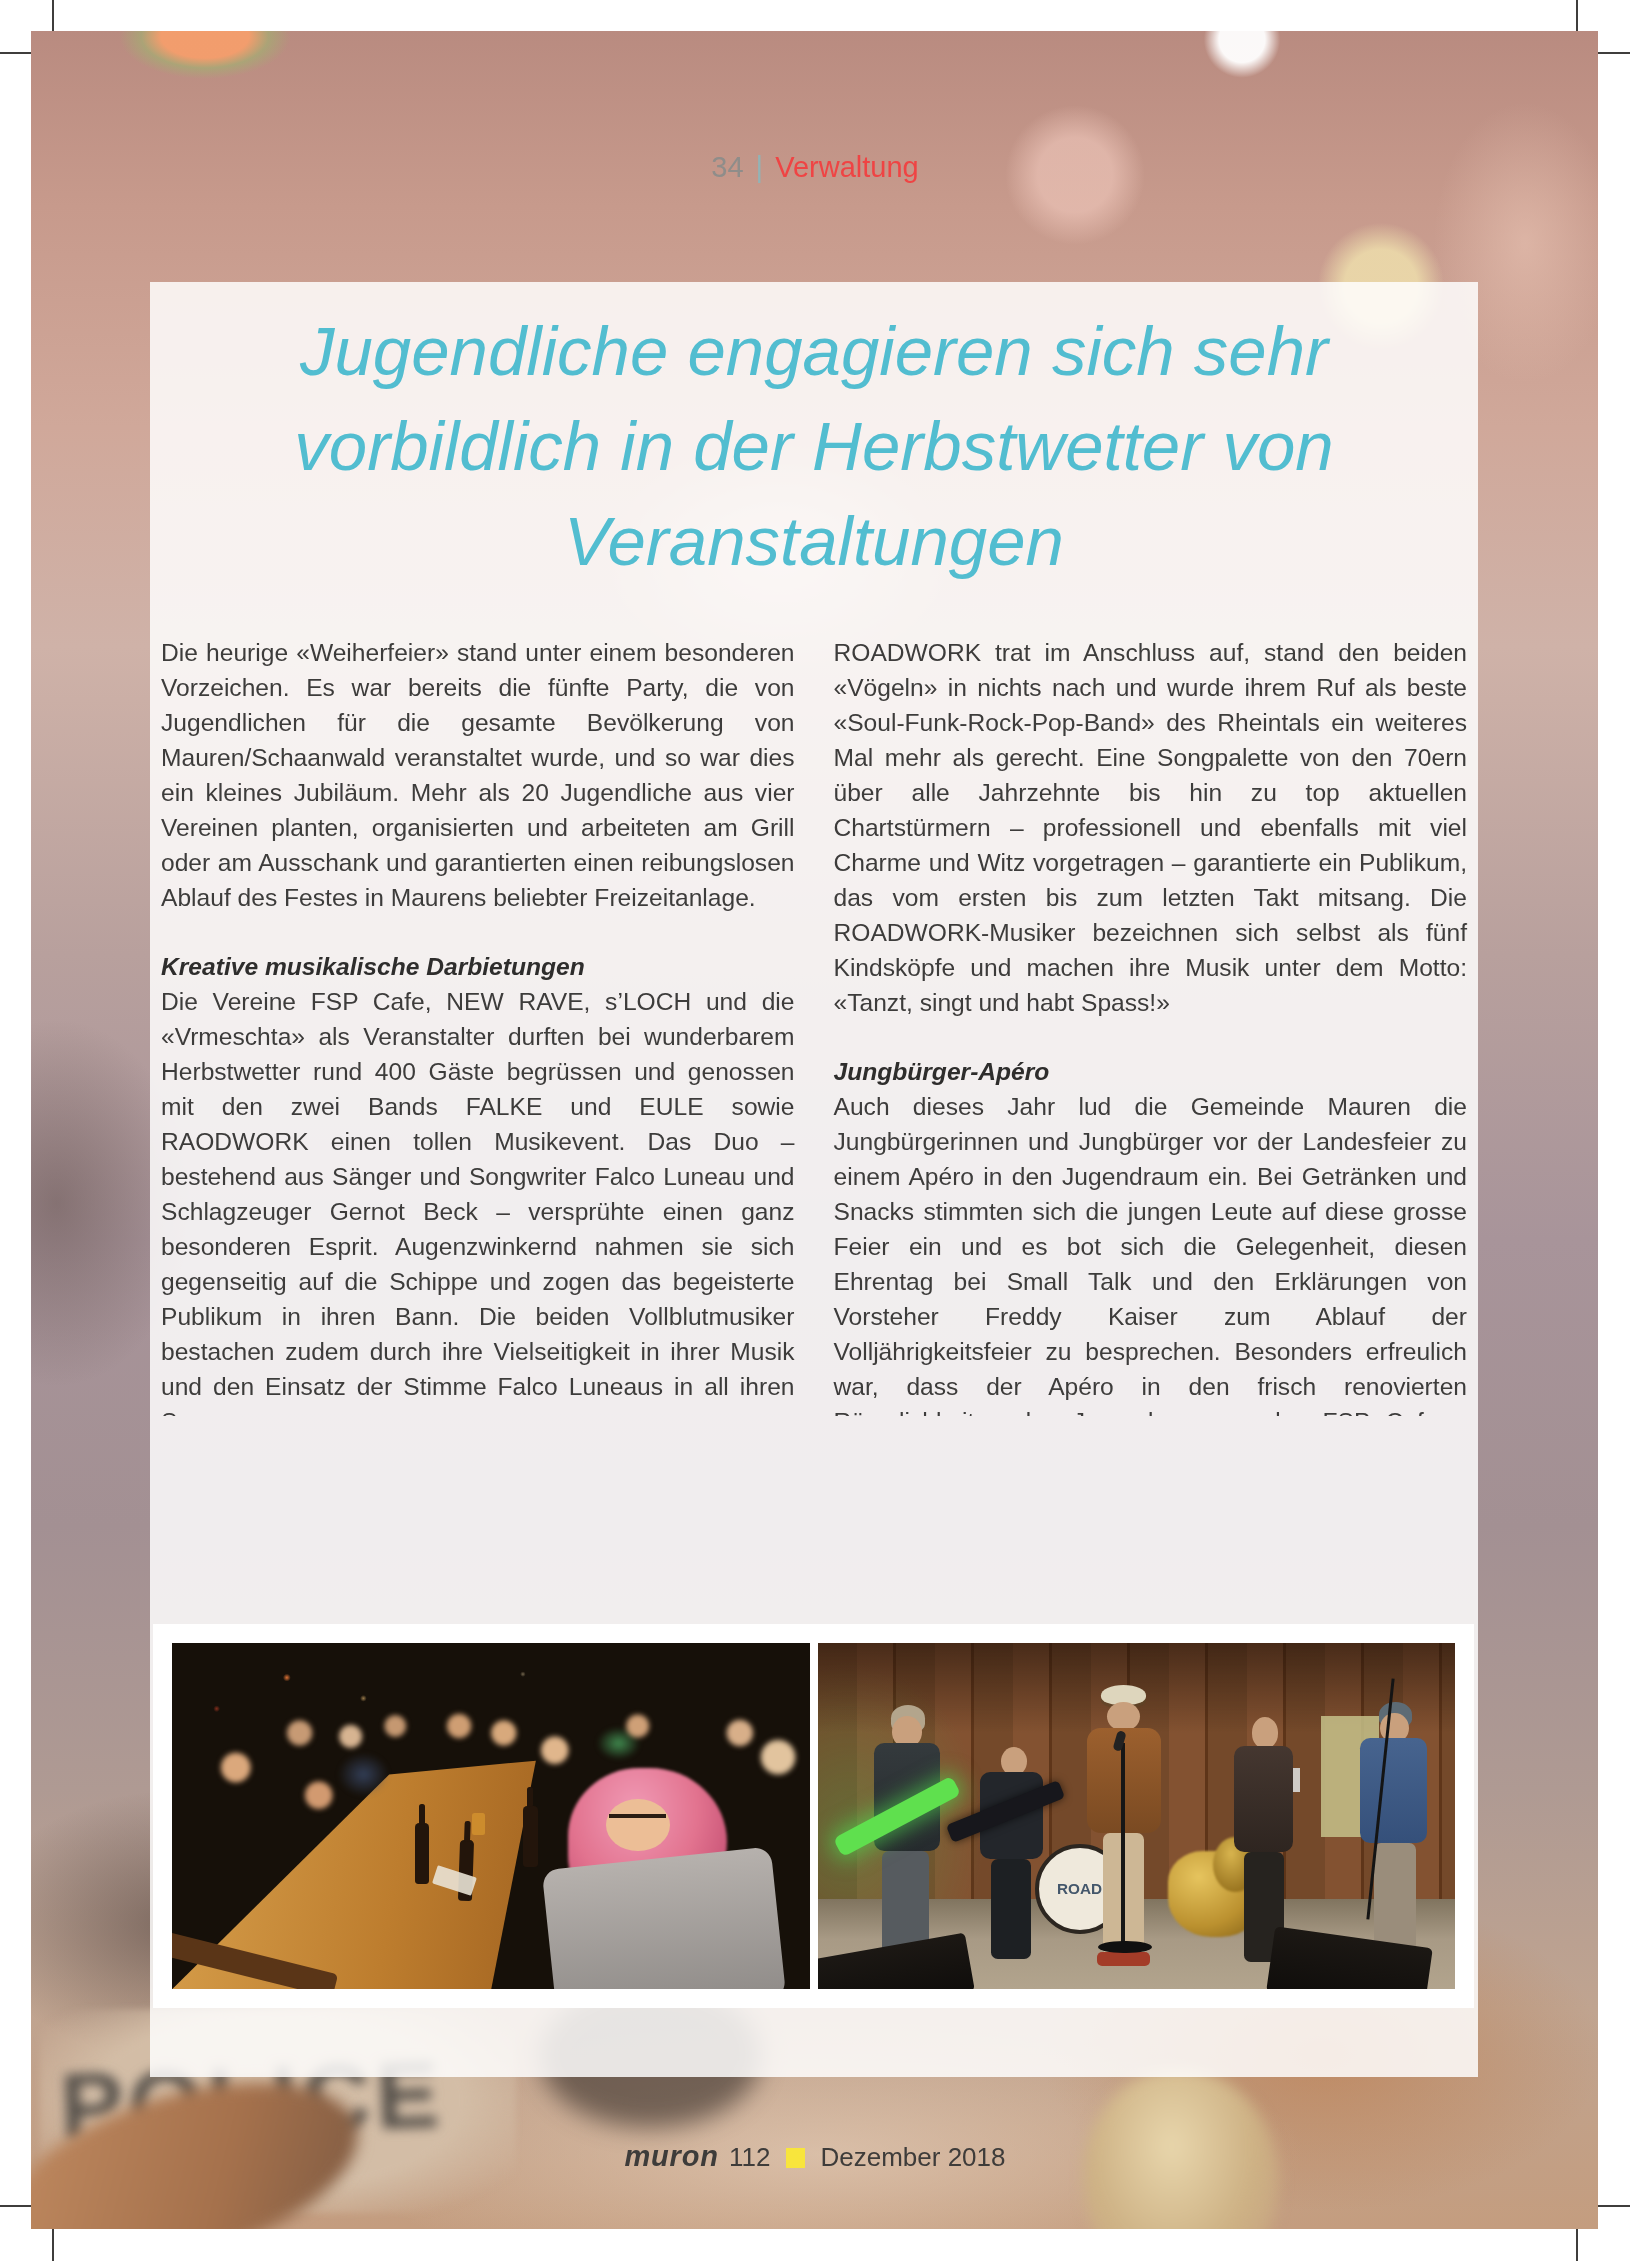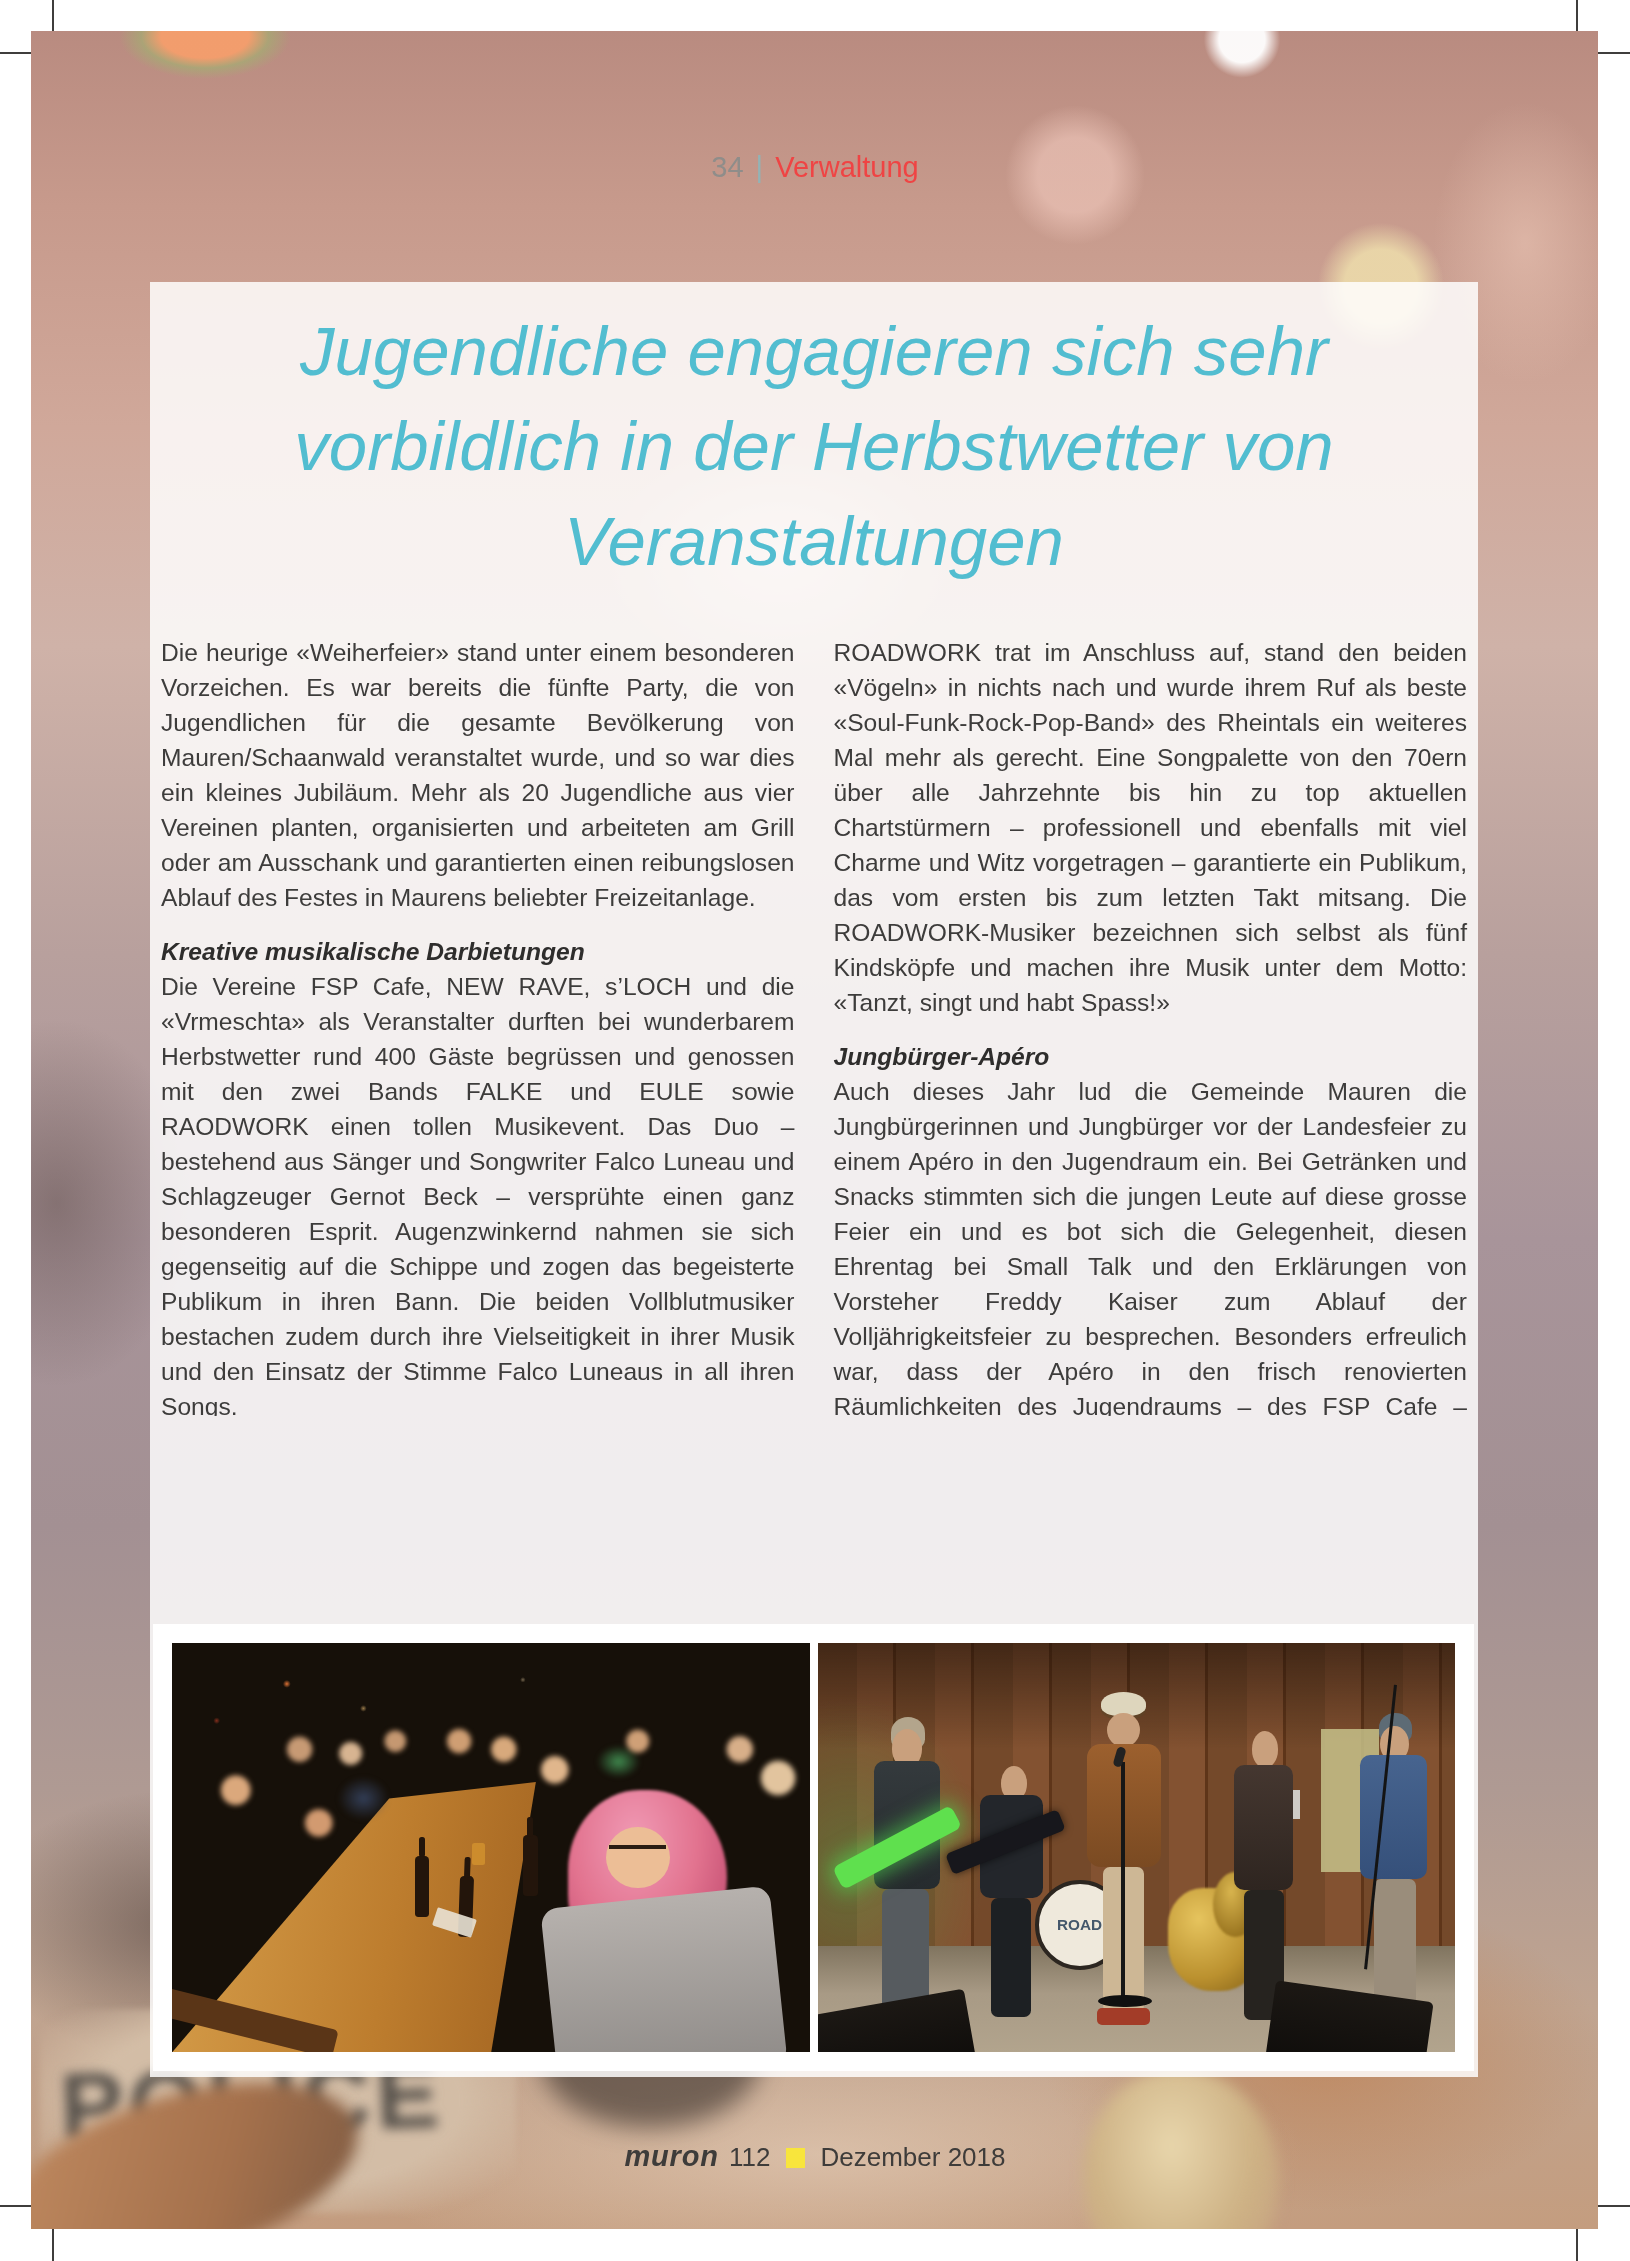--- a/index.html
+++ b/index.html
@@ -62,26 +62,26 @@
     position:absolute;left:150px;top:282px;width:1328px;height:1795px;
     background:rgba(255,255,255,0.84);box-sizing:border-box;
   }
   .title{margin-top:22px;text-align:center;font-style:italic;color:#52bdd0;
     font-size:69px;line-height:95px;font-weight:400;}
   .lead{margin:48px auto 0;width:1112px;text-align:center;font-style:italic;
     color:#3b3a39;font-size:25.5px;line-height:38px;}
   .columns{display:flex;gap:39px;padding:0 11px;margin-top:46px;height:781px;overflow:hidden;}
   .col{flex:1;color:#3d3c3b;font-size:24.6px;line-height:35px;text-align:justify;}
   .col p{margin:0;}
-  .col h3{margin:19px 0 0 0;font-size:24.6px;line-height:35px;font-style:italic;
+  .col h3{margin:34px 0 0 0;font-size:24.6px;line-height:35px;font-style:italic;
     font-weight:bold;color:#2e2d2c;text-align:left;}
 
   
   .photo-row{
-    position:absolute;left:3.4px;top:1342px;width:1321px;height:447px;
+    position:absolute;left:3.4px;top:1342px;width:1321px;height:384px;
     background:#ffffff;box-sizing:border-box;padding:19px;display:flex;gap:7.6px;
   }
   .photo{flex:1;position:relative;overflow:hidden;}
 
   
   .ph-left{
     background:
       radial-gradient(circle 6px at 18% 10%, rgba(255,130,60,0.85), transparent 65%),
       radial-gradient(circle 5.1px at 30% 16%, rgba(255,205,125,0.55), transparent 65%),
       radial-gradient(circle 5.1px at 7% 19%, rgba(205,65,40,0.6), transparent 65%),

